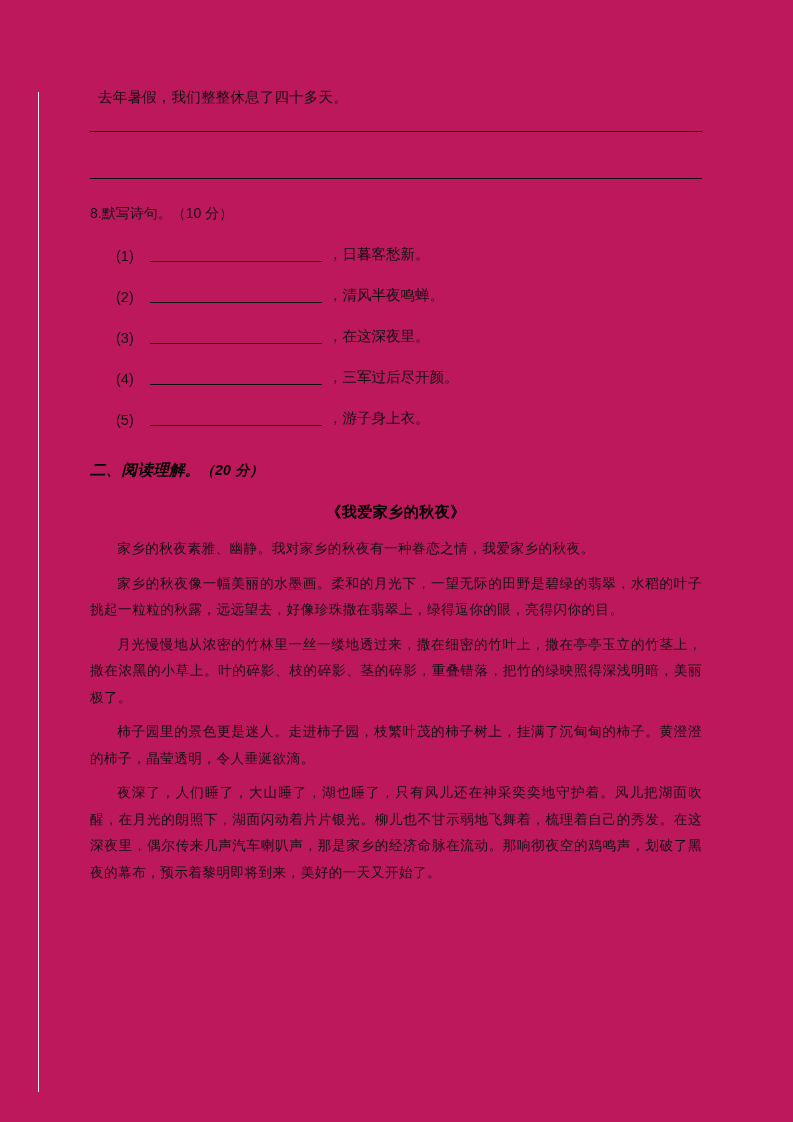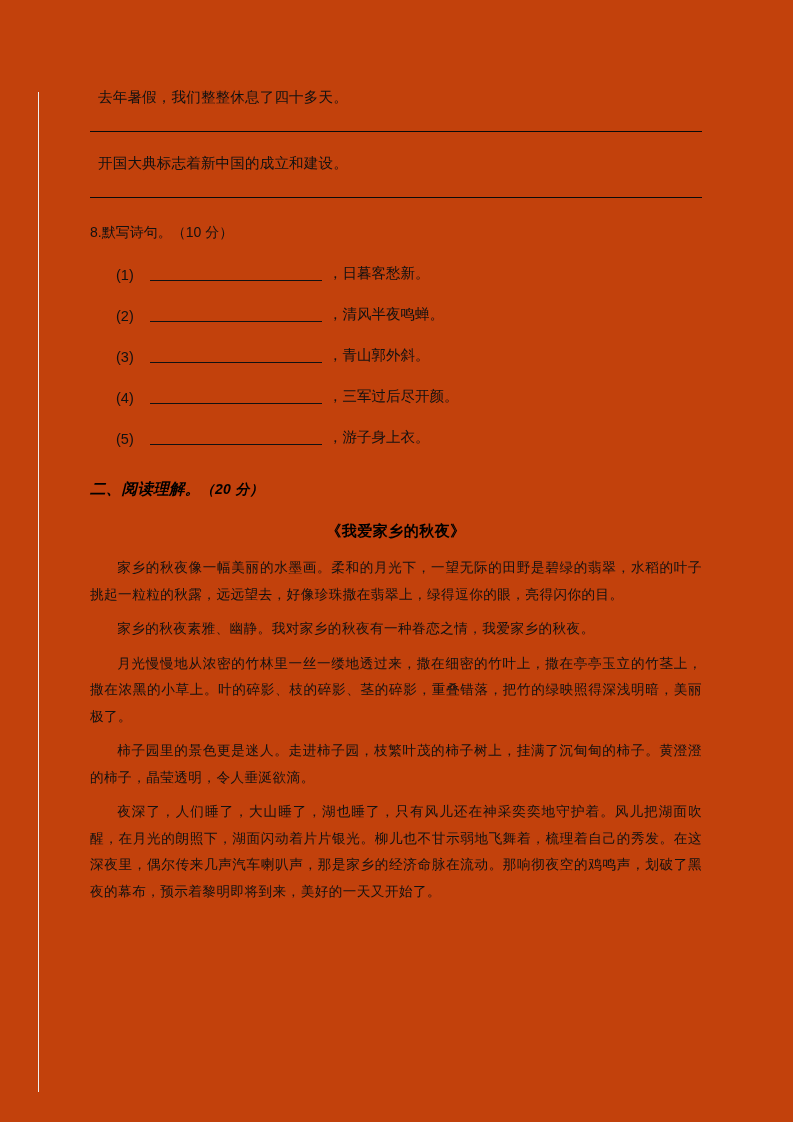--- a/index.html
+++ b/index.html
@@ -4,21 +4,21 @@
 <style>
   html, body {
     margin: 0;
     padding: 0;
     background: #ffffff;
   }
   .page {
     position: relative;
     width: 793px;
     height: 1122px;
-    background: #c2410c;
+    background: #be185d;
     overflow: hidden;
     box-sizing: border-box;
   }
   
   .gutter-line {
     position: absolute;
     left: 38px;
     top: 92px;
     width: 1px;
     height: 1000px;
@@ -125,43 +125,40 @@
 
   <div class="content">
 
     <div class="qline">
       <span>去年暑假，我们整整休息了四十多天。</span>
     </div>
     <hr class="answer-rule">
 
     <div class="gap-after-rule"></div>
 
-    <div class="qline">
-      <span>开国大典标志着新中国的成立和建设。</span>
-    </div>
     <hr class="answer-rule">
 
     <div class="sec-num">8.默写诗句。（10 分）</div>
 
     <div class="poem-row">
       <span class="poem-idx">(1)</span>
       <span class="poem-blank"></span>
       <span class="poem-tail">，日暮客愁新。</span>
     </div>
 
     <div class="poem-row">
       <span class="poem-idx">(2)</span>
       <span class="poem-blank"></span>
       <span class="poem-tail">，清风半夜鸣蝉。</span>
     </div>
 
     <div class="poem-row">
       <span class="poem-idx">(3)</span>
       <span class="poem-blank"></span>
-      <span class="poem-tail">，青山郭外斜。</span>
+      <span class="poem-tail">，在这深夜里。</span>
     </div>
 
     <div class="poem-row">
       <span class="poem-idx">(4)</span>
       <span class="poem-blank"></span>
       <span class="poem-tail">，三军过后尽开颜。</span>
     </div>
 
     <div class="poem-row">
       <span class="poem-idx">(5)</span>
@@ -169,21 +166,21 @@
       <span class="poem-tail">，游子身上衣。</span>
     </div>
 
     <div class="section-head">
       <span>二、阅读理解。</span><span class="pts">（20 分）</span>
     </div>
 
     <div class="article-title">《我爱家乡的秋夜》</div>
 
     <div class="article">
+      <p class="para">家乡的秋夜素雅、幽静。我对家乡的秋夜有一种眷恋之情，我爱家乡的秋夜。</p>
       <p class="para">家乡的秋夜像一幅美丽的水墨画。柔和的月光下，一望无际的田野是碧绿的翡翠，水稻的叶子挑起一粒粒的秋露，远远望去，好像珍珠撒在翡翠上，绿得逗你的眼，亮得闪你的目。</p>
-      <p class="para">家乡的秋夜素雅、幽静。我对家乡的秋夜有一种眷恋之情，我爱家乡的秋夜。</p>
       <p class="para">月光慢慢地从浓密的竹林里一丝一缕地透过来，撒在细密的竹叶上，撒在亭亭玉立的竹茎上，撒在浓黑的小草上。叶的碎影、枝的碎影、茎的碎影，重叠错落，把竹的绿映照得深浅明暗，美丽极了。</p>
       <p class="para">柿子园里的景色更是迷人。走进柿子园，枝繁叶茂的柿子树上，挂满了沉甸甸的柿子。黄澄澄的柿子，晶莹透明，令人垂涎欲滴。</p>
       <p class="para">夜深了，人们睡了，大山睡了，湖也睡了，只有风儿还在神采奕奕地守护着。风儿把湖面吹醒，在月光的朗照下，湖面闪动着片片银光。柳儿也不甘示弱地飞舞着，梳理着自己的秀发。在这深夜里，偶尔传来几声汽车喇叭声，那是家乡的经济命脉在流动。那响彻夜空的鸡鸣声，划破了黑夜的幕布，预示着黎明即将到来，美好的一天又开始了。</p>
     </div>
 
   </div>
 </div>
 
 </body></html>

